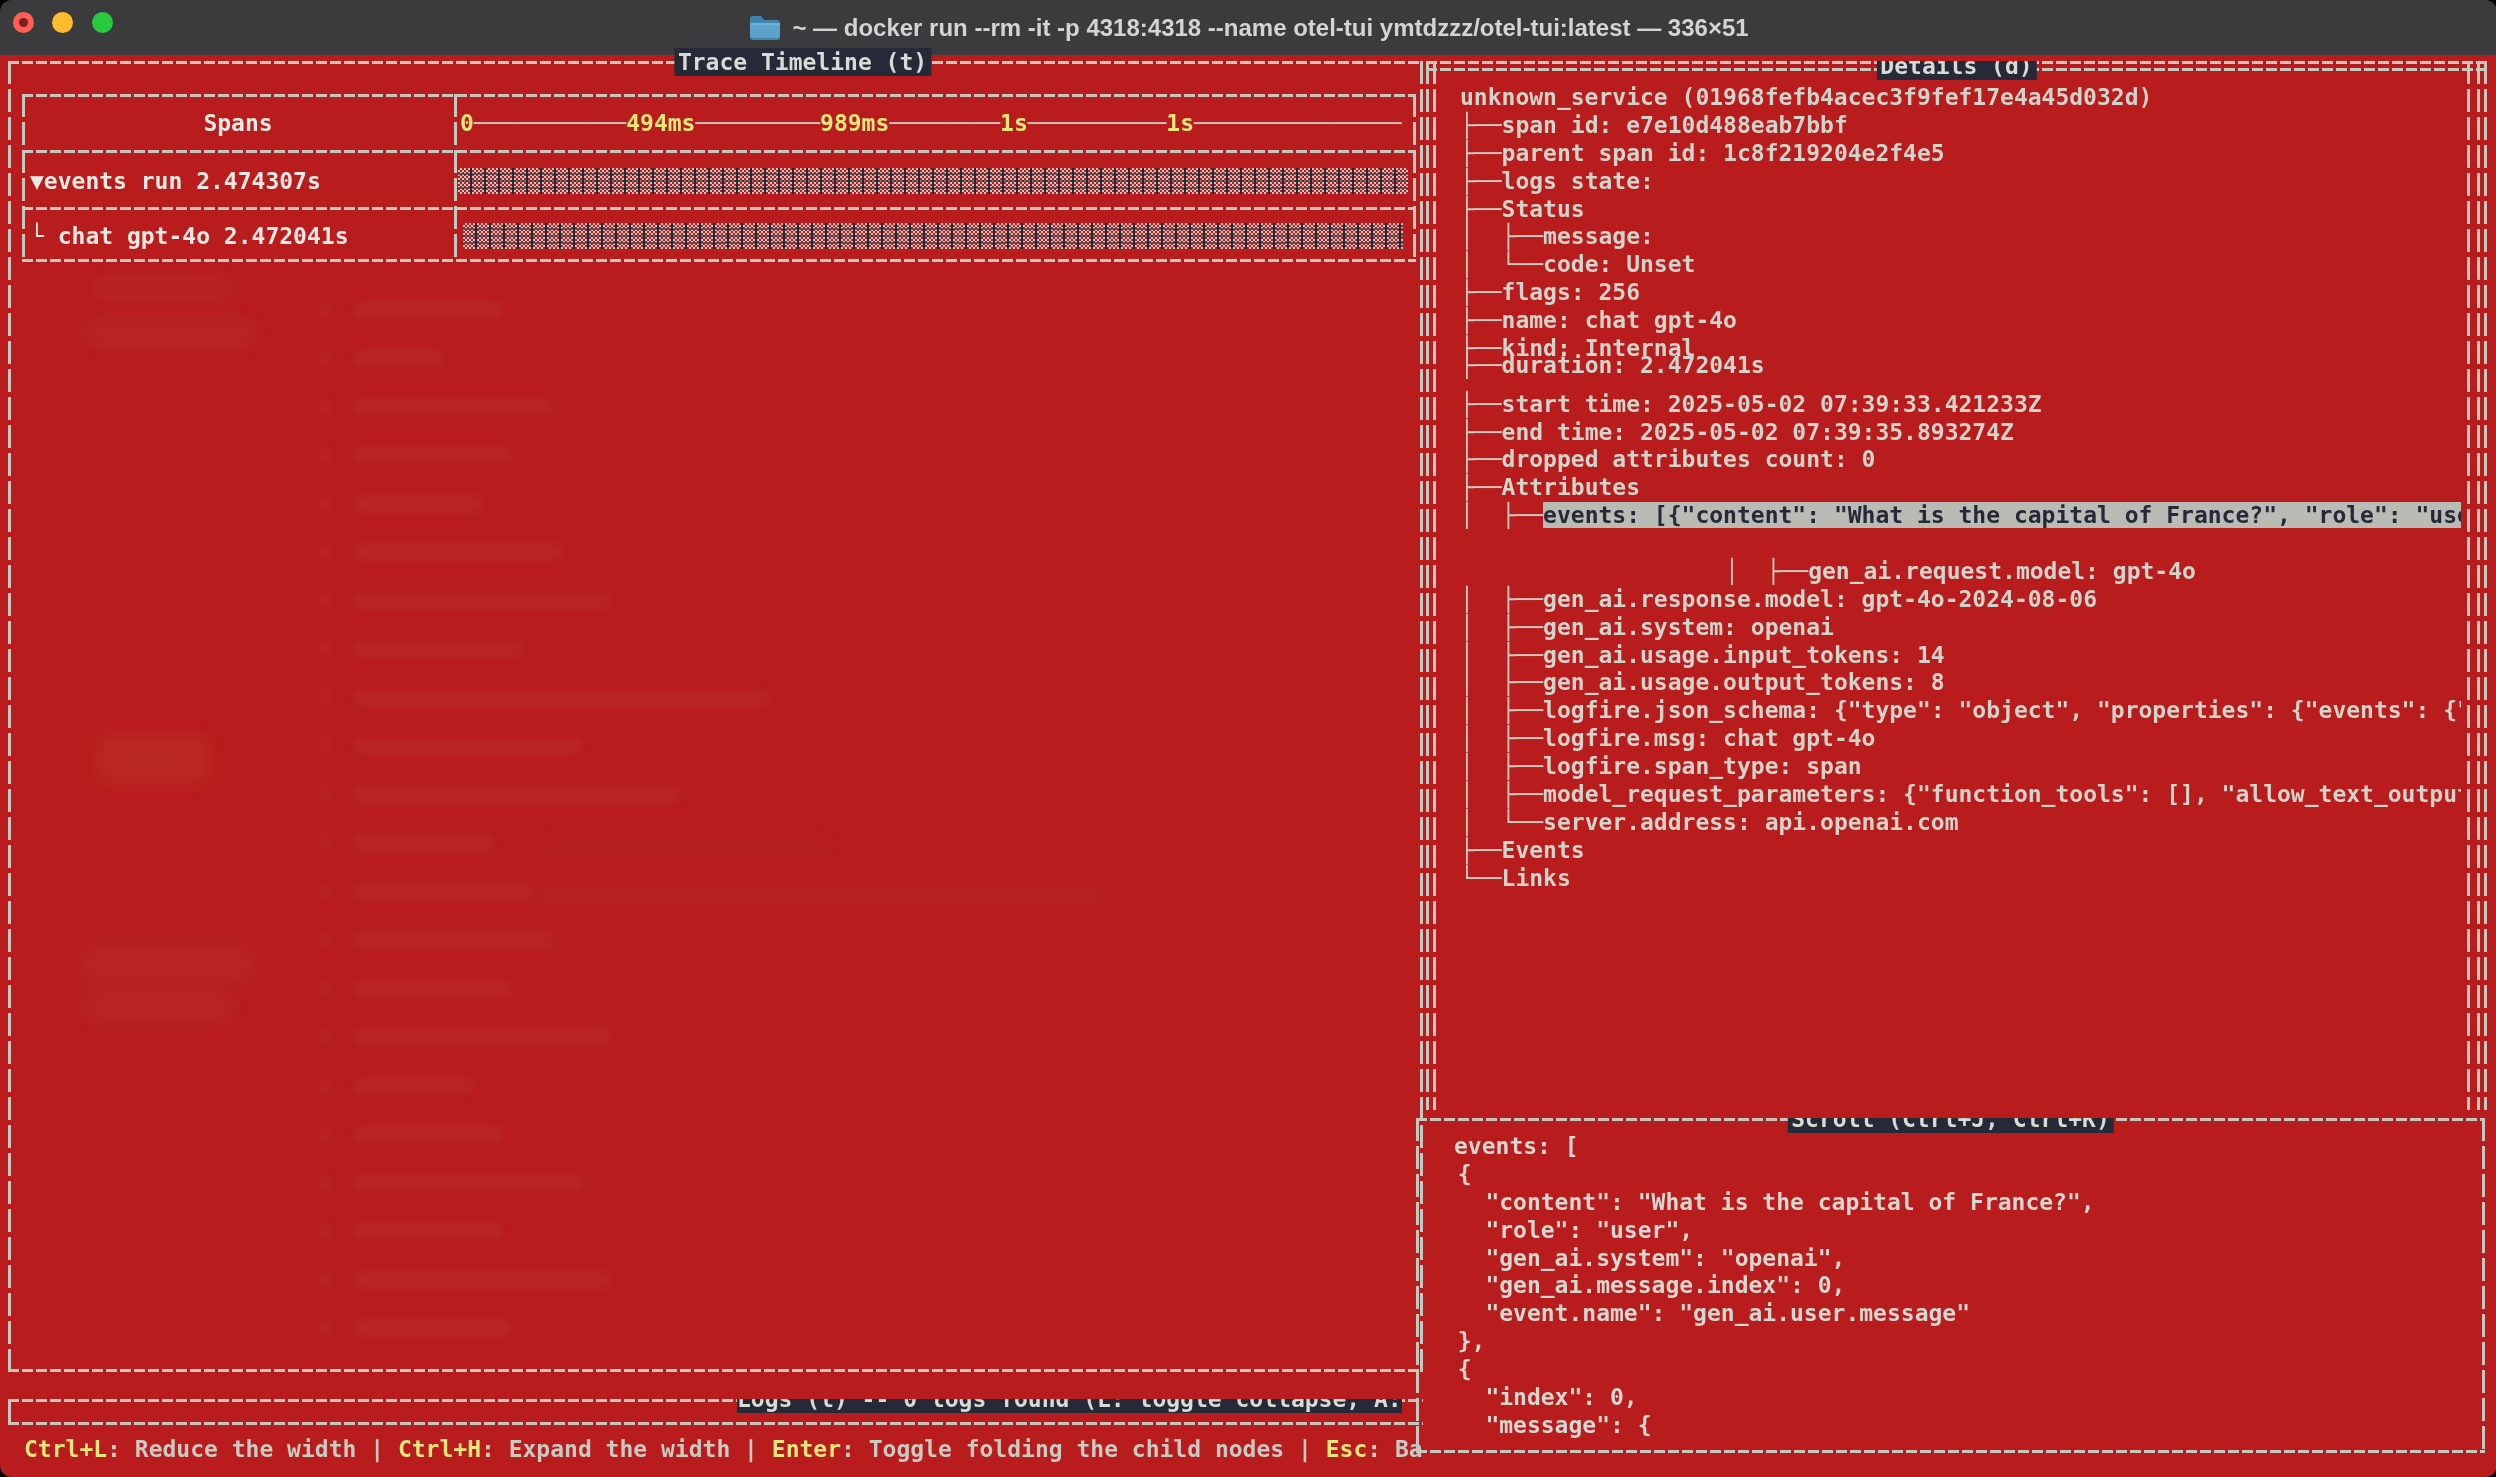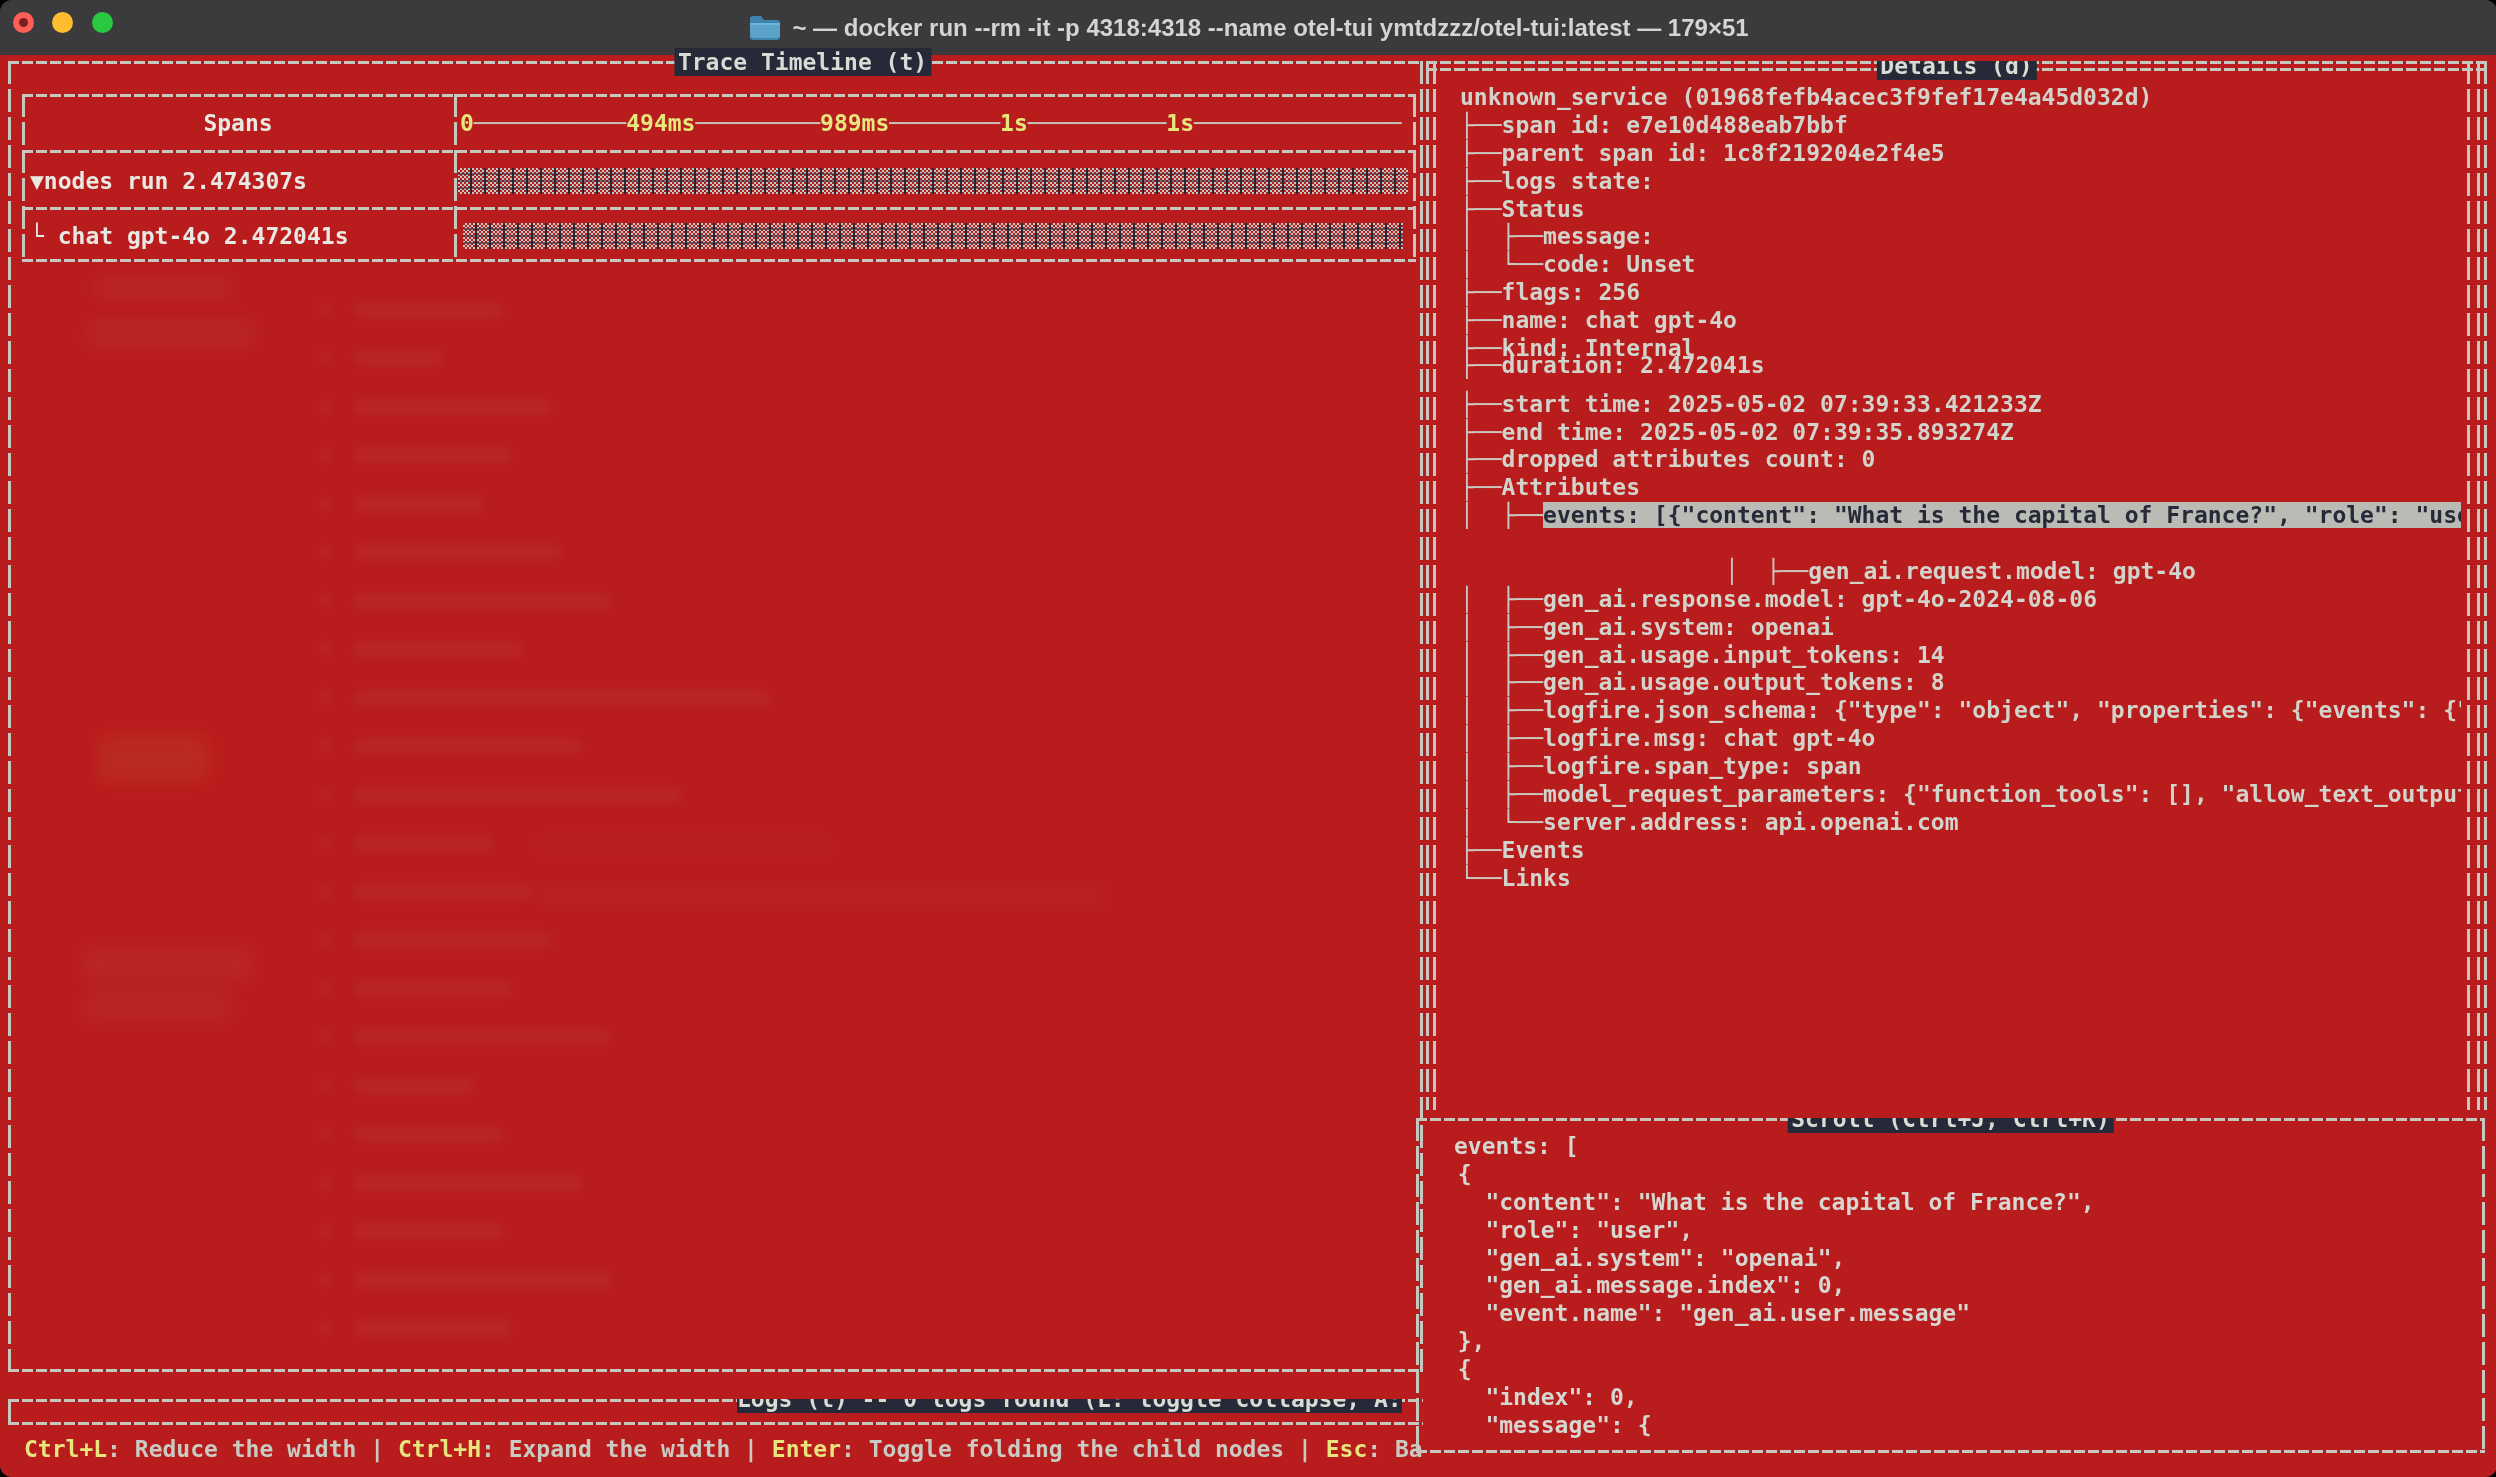--- a/index.html
+++ b/index.html
@@ -69,21 +69,21 @@
           <span class="dot"></span>
         </span>
       <span class="tl yellow"></span>
       <span class="tl green"></span>
       <span class="titletext">
         <svg class="foldericon" viewBox="0 0 34 28">
           <path d="M2 5 q0-3 3-3 h8 l3 4 h13 q3 0 3 3 v14 q0 3-3 3 H5 q-3 0-3-3 Z" fill="#3f84ad"></path>
           <path d="M2 9 h30 v12 q0 3-3 3 H5 q-3 0-3-3 Z" fill="#5ba3c9"></path>
           <path d="M2 9 h30 v2 H2 Z" fill="#6fb4d8"></path>
         </svg>
-        <span>~ — docker run --rm -it -p 4318:4318 --name otel-tui ymtdzzz/otel-tui:latest — 179×51</span>
+        <span>~ — docker run --rm -it -p 4318:4318 --name otel-tui ymtdzzz/otel-tui:latest — 336×51</span>
       </span>
     </div>
 
     <div class="term">
       <div id="ghosts">
           <div class="ghost" style="left: 320px; top: 247px; width: 11px; height: 15px; background: rgba(205, 210, 225, 0.05); filter: blur(4px);"></div>
           <div class="ghost" style="left: 354px; top: 247px; width: 149px; height: 16px; background: rgba(205, 210, 225, 0.05); filter: blur(5px);"></div>
           <div class="ghost" style="left: 320px; top: 295px; width: 11px; height: 15px; background: rgba(205, 210, 225, 0.05); filter: blur(4px);"></div>
           <div class="ghost" style="left: 354px; top: 295px; width: 89px; height: 16px; background: rgba(205, 210, 225, 0.05); filter: blur(5px);"></div>
           <div class="ghost" style="left: 320px; top: 344px; width: 11px; height: 15px; background: rgba(205, 210, 225, 0.05); filter: blur(4px);"></div>
@@ -147,21 +147,21 @@
           <div class="hline" style="left:0;top:56px;width:100%;"></div>
           <div class="hline" style="left:0;top:113px;width:100%;"></div>
           <div class="hline" style="left:0;bottom:0;width:100%;"></div>
           <div class="vline" style="left:0;top:0;height:100%;"></div>
           <div class="vline" style="right:0;top:0;height:100%;"></div>
           <div class="vline" style="left:432px;top:0;height:100%;"></div>
 
           <div class="row-label" style="left:0;top:15px;width:432px;text-align:center;">Spans</div>
           <div class="scale" id="scaleLine" style="left:438px;top:15px;"><span class="y">0</span><span class="g">───────────</span><span class="y">494ms</span><span class="g">─────────</span><span class="y">989ms</span><span class="g">────────</span><span class="y">1s</span><span class="g">──────────</span><span class="y">1s</span><span class="g">───────────────</span></div>
           <div id="spanRows">
-              <div class="row-label" style="left: 8px; top: 73px;">▼nodes run 2.474307s</div>
+              <div class="row-label" style="left: 8px; top: 73px;">▼events run 2.474307s</div>
               <div class="bar" style="left: 436px; width: 950px; top: 74px;"></div>
               <div class="row-label" style="left: 8px; top: 128px;">└ chat gpt-4o 2.472041s</div>
               <div class="bar" style="left: 441px; width: 940px; top: 129px;"></div>
             </div>
         </div>
       </div>
 
       <div class="panel" style="left:8px;top:1344px;width:1415px;height:26px;overflow:hidden;">
         <div class="hline" style="left:0;top:0;width:100%;"></div>
         <div class="hline" style="left:0;bottom:0;width:100%;"></div>

